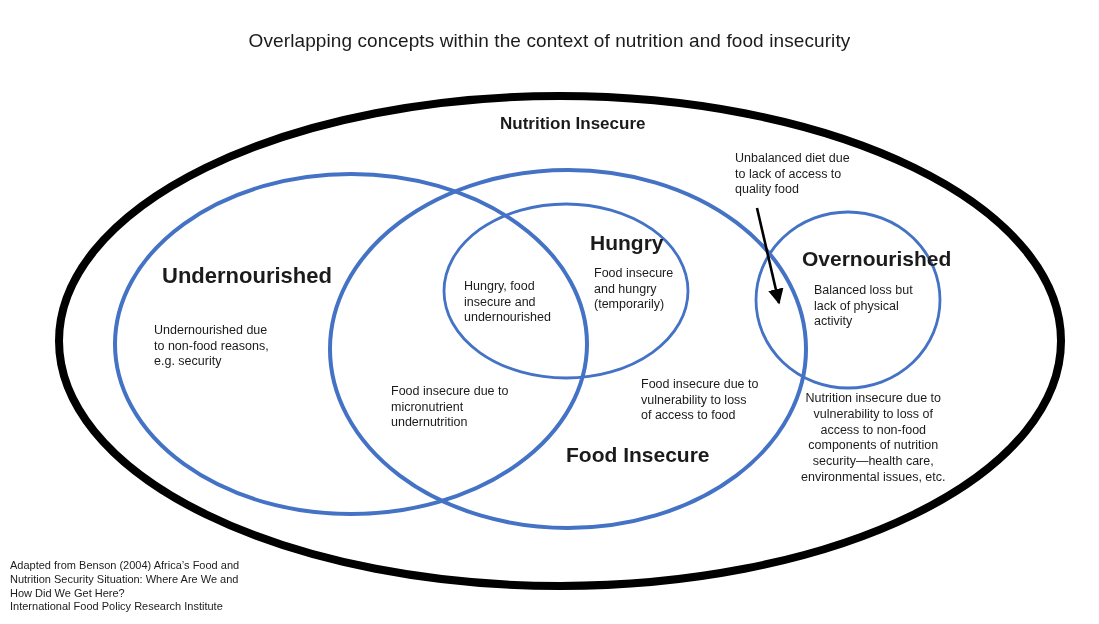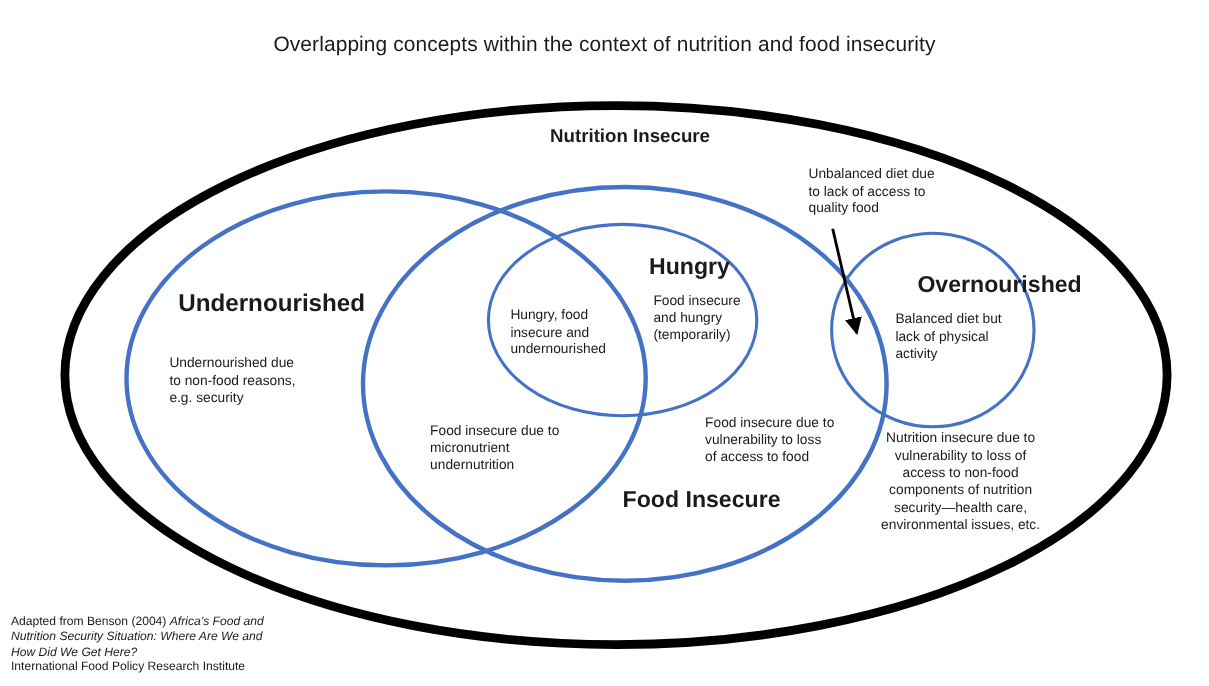--- a/index.html
+++ b/index.html
@@ -34,21 +34,21 @@
     font-size: 12.5px;
     line-height: 1.24;
     white-space: pre-line;
   }
   .note.wide { line-height: 1.26; }
   .citation {
     width: 238px;
     font-size: 11px;
     line-height: 1.25;
   }
-  .citation .italic { font-style: italic; }
+  .citation .italic { }
   .citation .publisher { display: block; }
 </style>
 </head>
 <body>
 
 <div class="stage">
 
   <svg class="diagram-layer" width="1099" height="624" viewBox="0 0 1099 624">
     <defs>
       <marker id="arrowhead" markerWidth="7" markerHeight="7" refX="5.4" refY="3" orient="auto">
@@ -79,22 +79,22 @@
 e.g. security</div>
 
   <div class="abs set-label" style="left:590px; top:231px;">Hungry</div>
   <div class="abs note" style="left:464px; top:279px;">Hungry, food
 insecure and
 undernourished</div>
   <div class="abs note" style="left:594px; top:266px;">Food insecure
 and hungry
 (temporarily)</div>
 
-  <div class="abs set-label" style="left:804px; top:247px;padding-left:30px;">Overnourished</div>
-  <div class="abs note" style="left:814px; top:283px;">Balanced diet but
+  <div class="abs set-label" style="left:772px; top:247px;padding-left:30px;">Overnourished</div>
+  <div class="abs note" style="left:814px; top:283px;">Balanced loss but
 lack of physical
 activity</div>
 
   <div class="abs set-label" style="left:566px; top:443px;">Food Insecure</div>
   <div class="abs note" style="left:391px; top:384px;">Food insecure due to
 micronutrient
 undernutrition</div>
   <div class="abs note" style="left:641px; top:377px;">Food insecure due to
 vulnerability to loss
 of access to food</div>

